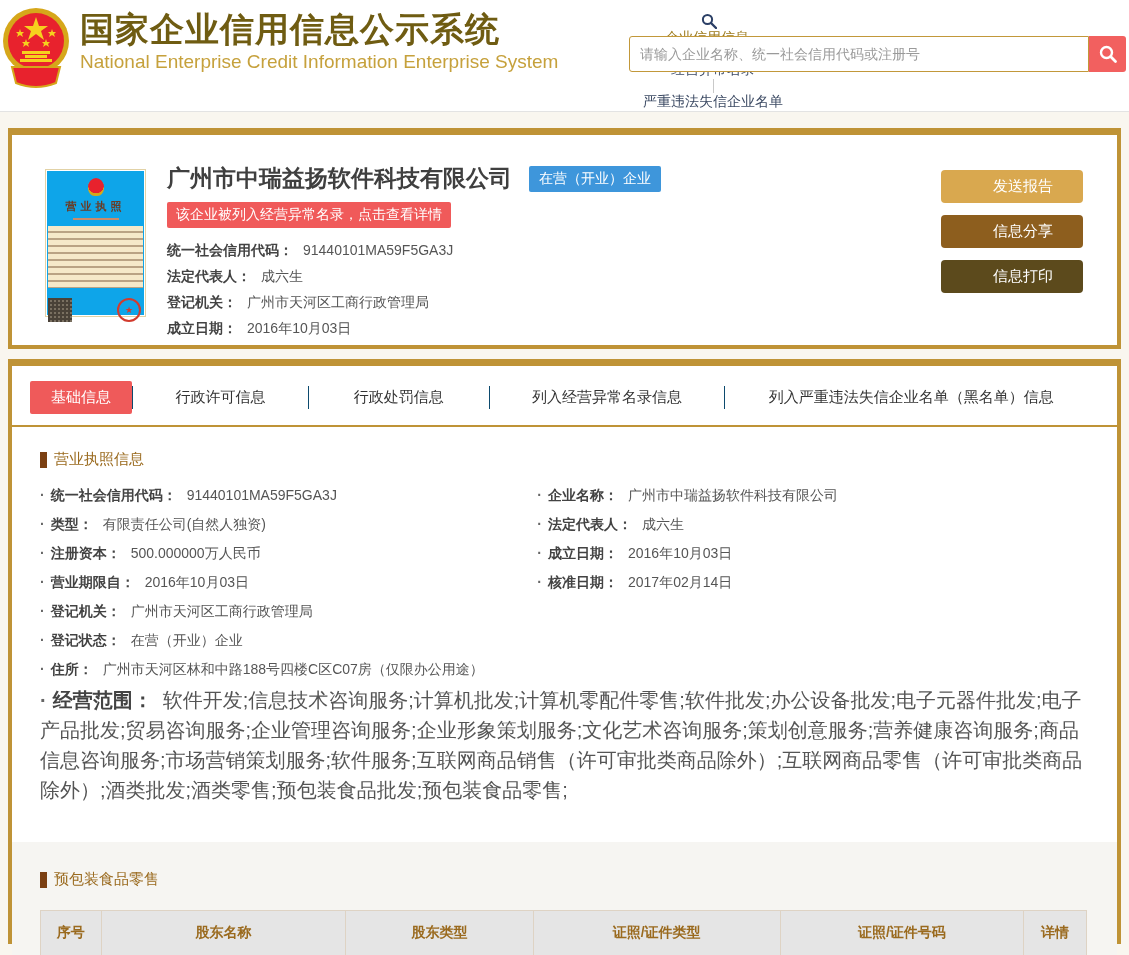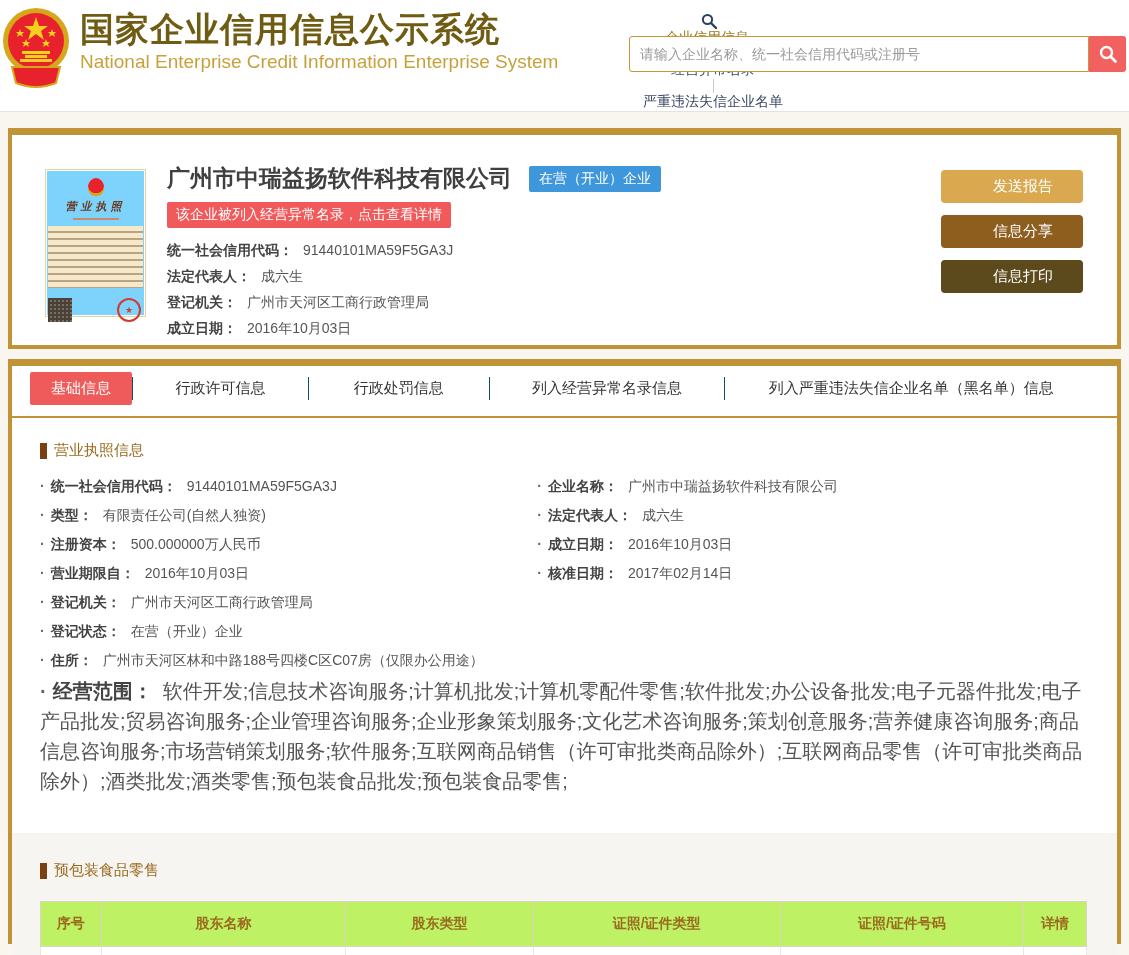--- a/index.html
+++ b/index.html
@@ -22,21 +22,21 @@
   .search-input { width:460px; height:36px; border:1px solid #c2983a; border-radius:3px 0 0 3px; padding:0 10px; font-size:14px; color:#555; outline:none; }
   .search-input::placeholder { color:#9a9a9a; }
   .search-btn { width:37px; height:36px; background:#f2605f; border:none; border-radius:0 3px 3px 0; cursor:pointer; display:flex; align-items:center; justify-content:center; }
 
   
   .main { padding:16px 8px 0; }
   .card { background:#fff; border:4px solid #bf9336; border-top-width:7px; }
   .card1 { height:221px; position:relative; }
 
   
-  .license-thumb { position:absolute; left:33px; top:34px; width:101px; height:148px; background:#7dd3fc; border:1px solid #e2d2a6; box-shadow:0 0 0 1px #fff inset; padding:6px 2px;font-style:italic; }
+  .license-thumb { position:absolute; left:33px; top:34px; width:101px; height:148px; background:#0ea5e9; border:1px solid #e2d2a6; box-shadow:0 0 0 1px #fff inset; padding:6px 2px; }
   .lt-emblem { width:16px; height:18px; margin:2px auto 3px; background:radial-gradient(circle at 50% 42%, #e8222d 58%, #d6a71a 60%); border-radius:50% 50% 42% 42%; }
   .lt-title { text-align:center; font-size:11px; font-weight:bold; color:#6b3a22; letter-spacing:4px; white-space:nowrap; }
   .lt-serial { width:46px; height:2px; background:#c98b6b; margin:4px auto 6px; }
   .lt-lines { height:62px; background:repeating-linear-gradient(#f5e9c9 0 5px, #b9a384 5px 7px); }
   .lt-bottom { position:relative; height:30px; margin-top:4px; }
   .lt-qr { position:absolute; left:0; bottom:0; width:24px; height:24px; background:
       repeating-linear-gradient(90deg,#4a4238 0 2px,transparent 2px 4px),
       repeating-linear-gradient(#4a4238 0 2px,#7a7061 2px 4px); }
   .lt-seal { position:absolute; right:2px; bottom:0; width:24px; height:24px; border:2px solid #d23b2e; border-radius:50%; }
   .lt-seal::after { content:"★"; color:#d23b2e; font-size:9px; position:absolute; left:50%; top:50%; transform:translate(-50%,-55%); }
@@ -52,21 +52,21 @@
   .cc-row .v { margin-left:10px; color:#555; font-weight:normal; }
 
   .action-btns { position:absolute; right:34px; top:35px; display:flex; flex-direction:column; gap:12px; }
   .abtn { width:142px; height:33px; border:none; border-radius:4px; color:#fff; font-size:15px; text-align:right; padding-right:30px; cursor:pointer; font-family:inherit; }
   .abtn.b1 { background:#d9a84f; }
   .abtn.b2 { background:#8d5e1e; }
   .abtn.b3 { background:#5c4a1c; }
 
   
   .card2 { margin-top:10px; height:585px; display:flex; flex-direction:column; }
-  .tabs { display:flex; align-items:center; padding:6px 20px 11px 18px; border-bottom:2px solid #bf9336; }
+  .tabs { display:flex; align-items:center; padding:15px 20px 11px 18px; border-bottom:2px solid #bf9336; }
   .tab-active { background:#ef5a5a; color:#fff; font-size:15px; padding:7px 21px; border-radius:2px; cursor:pointer; white-space:nowrap; }
   .tab { font-size:15px; color:#333; text-align:center; cursor:pointer; border-left:1px solid #0c4a6e; padding:2px 0; white-space:nowrap; }
   .tab.t1 { flex:175 0 0; } .tab.t2 { flex:180 0 0; } .tab.t3 { flex:235 0 0; } .tab.t4 { flex:372 0 0; }
   .tabs .tab:first-of-type { margin-left:18px; }
 
   .sec-title { display:flex; align-items:center; font-size:15px; color:#9a6a1e; }
   .sec-title .bar { width:7px; height:16px; background:#7b4012; margin-right:7px; }
 
   .license-sec { padding:23px 30px 0 28px; }
   .fields { display:flex; margin-top:12px; }
@@ -74,21 +74,21 @@
   .fcol.right { flex:1; }
   .frow { font-size:14px; line-height:29px; color:#4c4c4c; white-space:nowrap; }
   .frow::before, .addr::before, .scope::before { content:"·"; color:#666; margin-right:6px; font-weight:bold; }
   .frow b, .addr b, .scope b { color:#434343; }
   .frow .v, .addr .v, .scope .v { margin-left:10px; font-weight:normal; color:#555; }
   .addr { font-size:14px; line-height:29px; white-space:nowrap; }
   .scope { font-size:20px; line-height:30px; margin-top:1px; }
 
   .share-sec { flex:1; background:#f6f5f2; margin-top:37px; padding:28px 30px 0 28px; }
   .sh-table { width:100%; border-collapse:collapse; margin-top:21px; background:#fff; }
-  .sh-table th { background:#bef264; color:#9a6a1e; font-size:14px; font-weight:bold; height:45px; border:1px solid #ded3c4; }
+  .sh-table th { background:#e5e5e5; color:#9a6a1e; font-size:14px; font-weight:bold; height:45px; border:1px solid #ded3c4; }
   .sh-table td { height:45px; text-align:center; color:#666; font-size:14px; border:1px solid #eae7e1; background:#fff; }
   .c0{width:5.8%} .c1{width:23.4%} .c2{width:17.9%} .c3{width:23.6%} .c4{width:23.3%} .c5{width:6%}
 </style>
 </head>
 <body>
 
 <div class="header">
   <svg class="logo" viewBox="0 0 68 84">
     <circle cx="34" cy="36" r="33" fill="#d6a71a"></circle>
     <circle cx="34" cy="36" r="28" fill="#e8222d"></circle>

